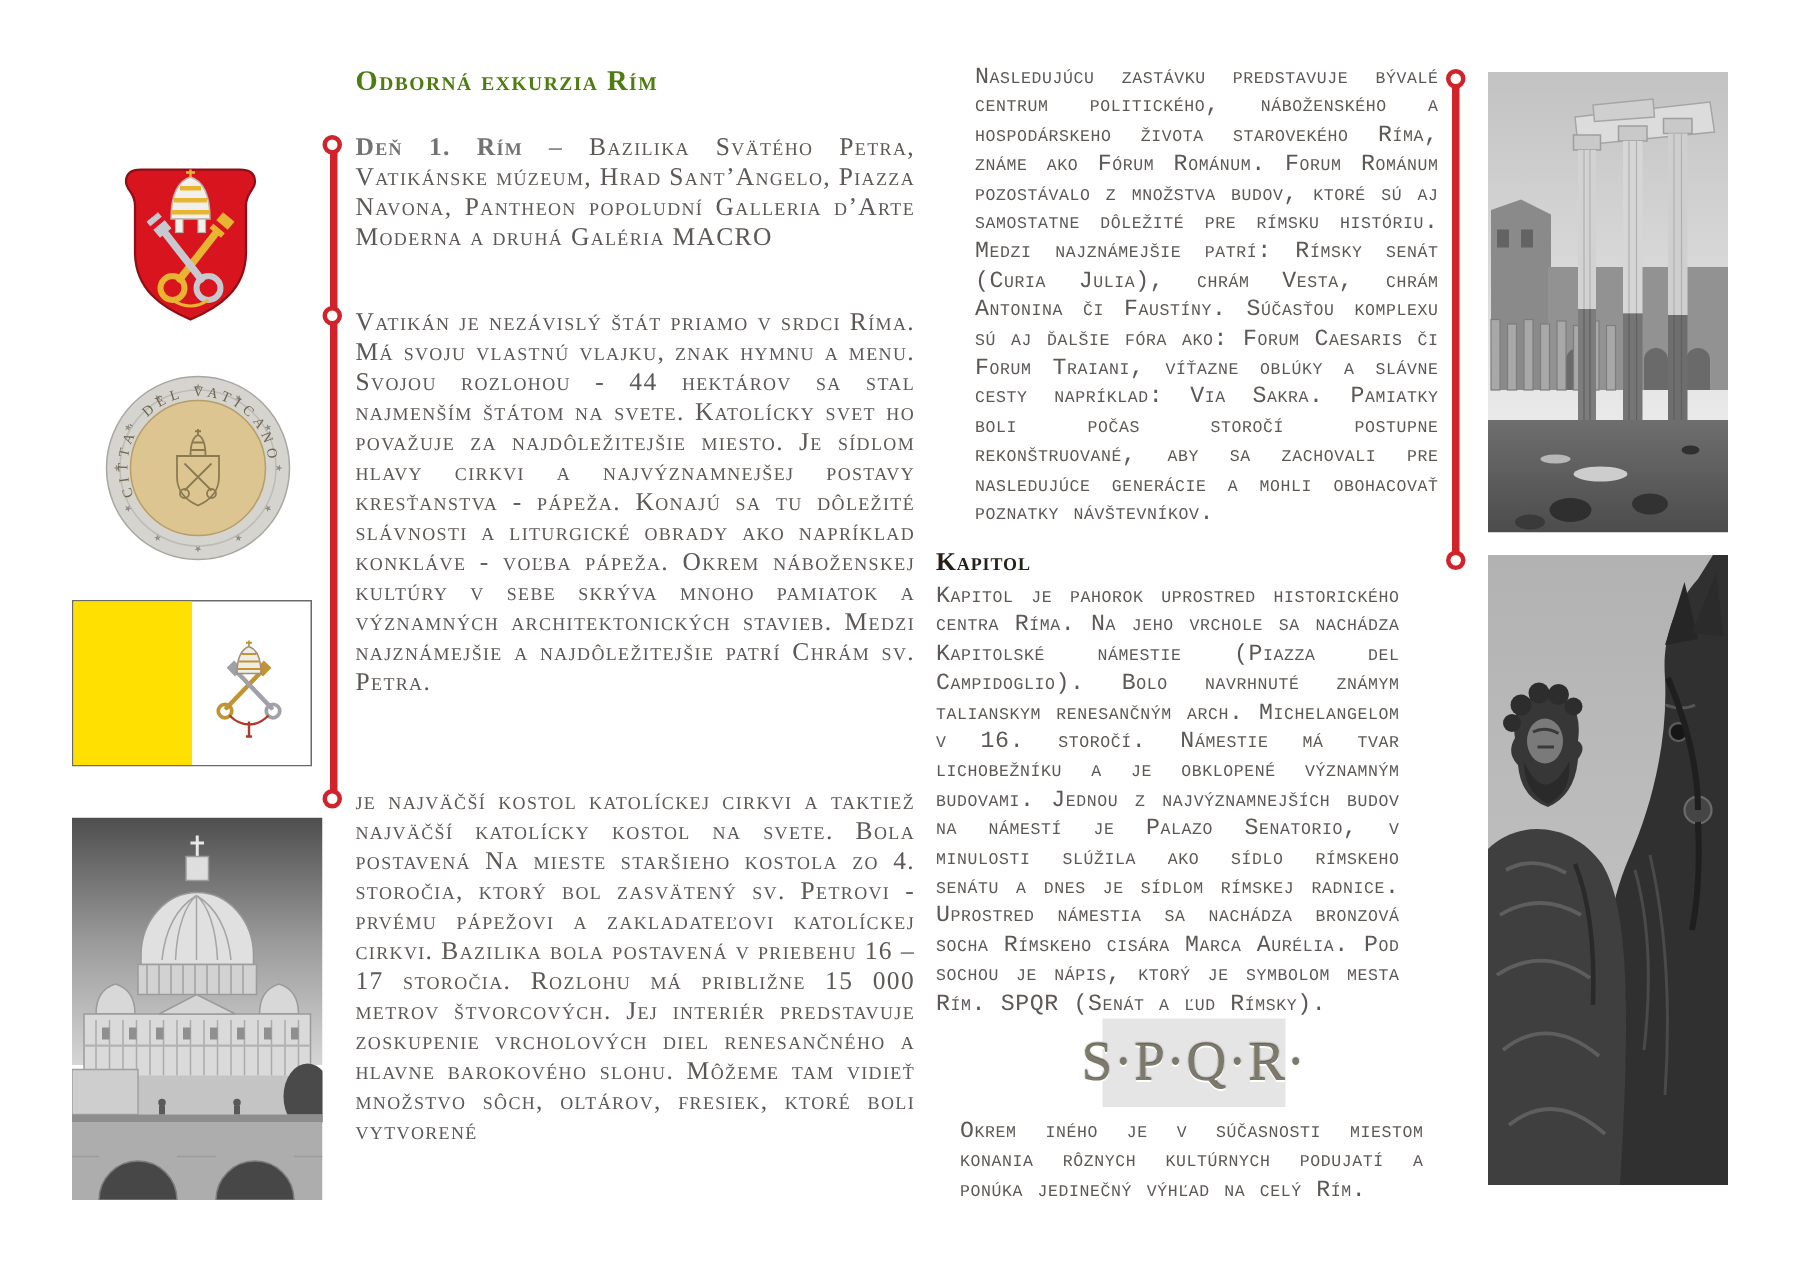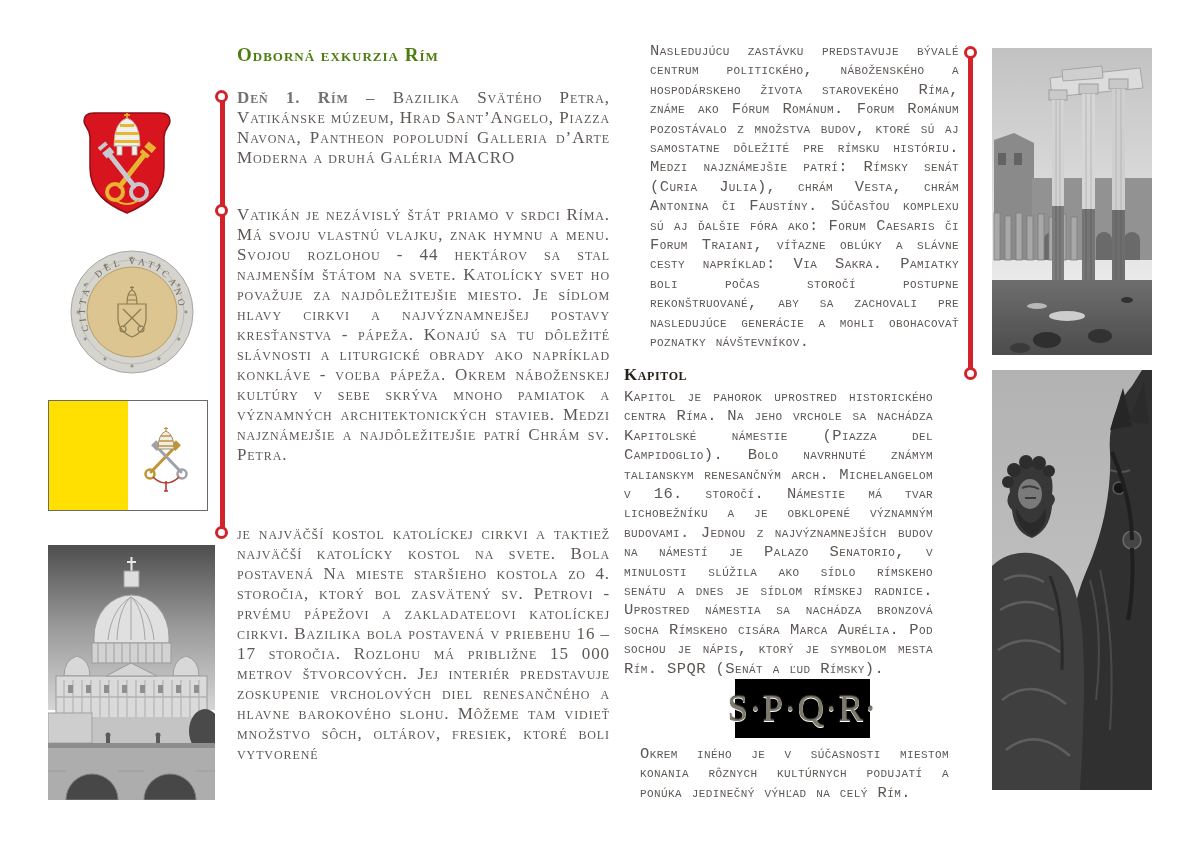--- a/index.html
+++ b/index.html
@@ -15,21 +15,21 @@
   .mid-copy{font-size:17px;line-height:20px;letter-spacing:.9px;}
   .rt-copy{font-size:15.5px;line-height:19.4px;letter-spacing:.4px;font-family:Liberation Mono, monospace;}
   .runin{color:#737373;font-weight:700;}
   
   .vline{position:absolute;width:5px;background:#d2232a;border-radius:2px;}
   .ring{position:absolute;width:7px;height:7px;border:3px solid #d2232a;border-radius:50%;
         background:#fff;}
   
   .figure{position:absolute;}
   .figure svg{display:block;width:100%;height:100%;}
-  .spqr-box{position:absolute;left:735px;top:679px;width:135px;height:59px;background:#000000;
+  .spqr-box{position:absolute;left:735px;top:679px;width:122px;height:59px;background:#e5e5e5;
             display:flex;align-items:center;justify-content:center;
             font-size:37px;letter-spacing:1px;color:#7d7a6c;
             text-shadow:0 1px 0 #ffffff,0 -1px 1px #44403a;}
 </style>
 </head>
 <body>
 
 <div class="figure" style="left:77px;top:110px;width:100px;height:106px;">
   <svg viewBox="0 0 100 106">
     <path d="M7,11 C7,5 11,3 17,3 L83,3 C89,3 93,5 93,11 C93,17 87,18 87,27 L87,58 C87,83 69,95 50,103 C31,95 13,83 13,58 L13,27 C13,18 7,17 7,11 Z" fill="#d8141f" stroke="#8e0f16" stroke-width="1.5"></path>

